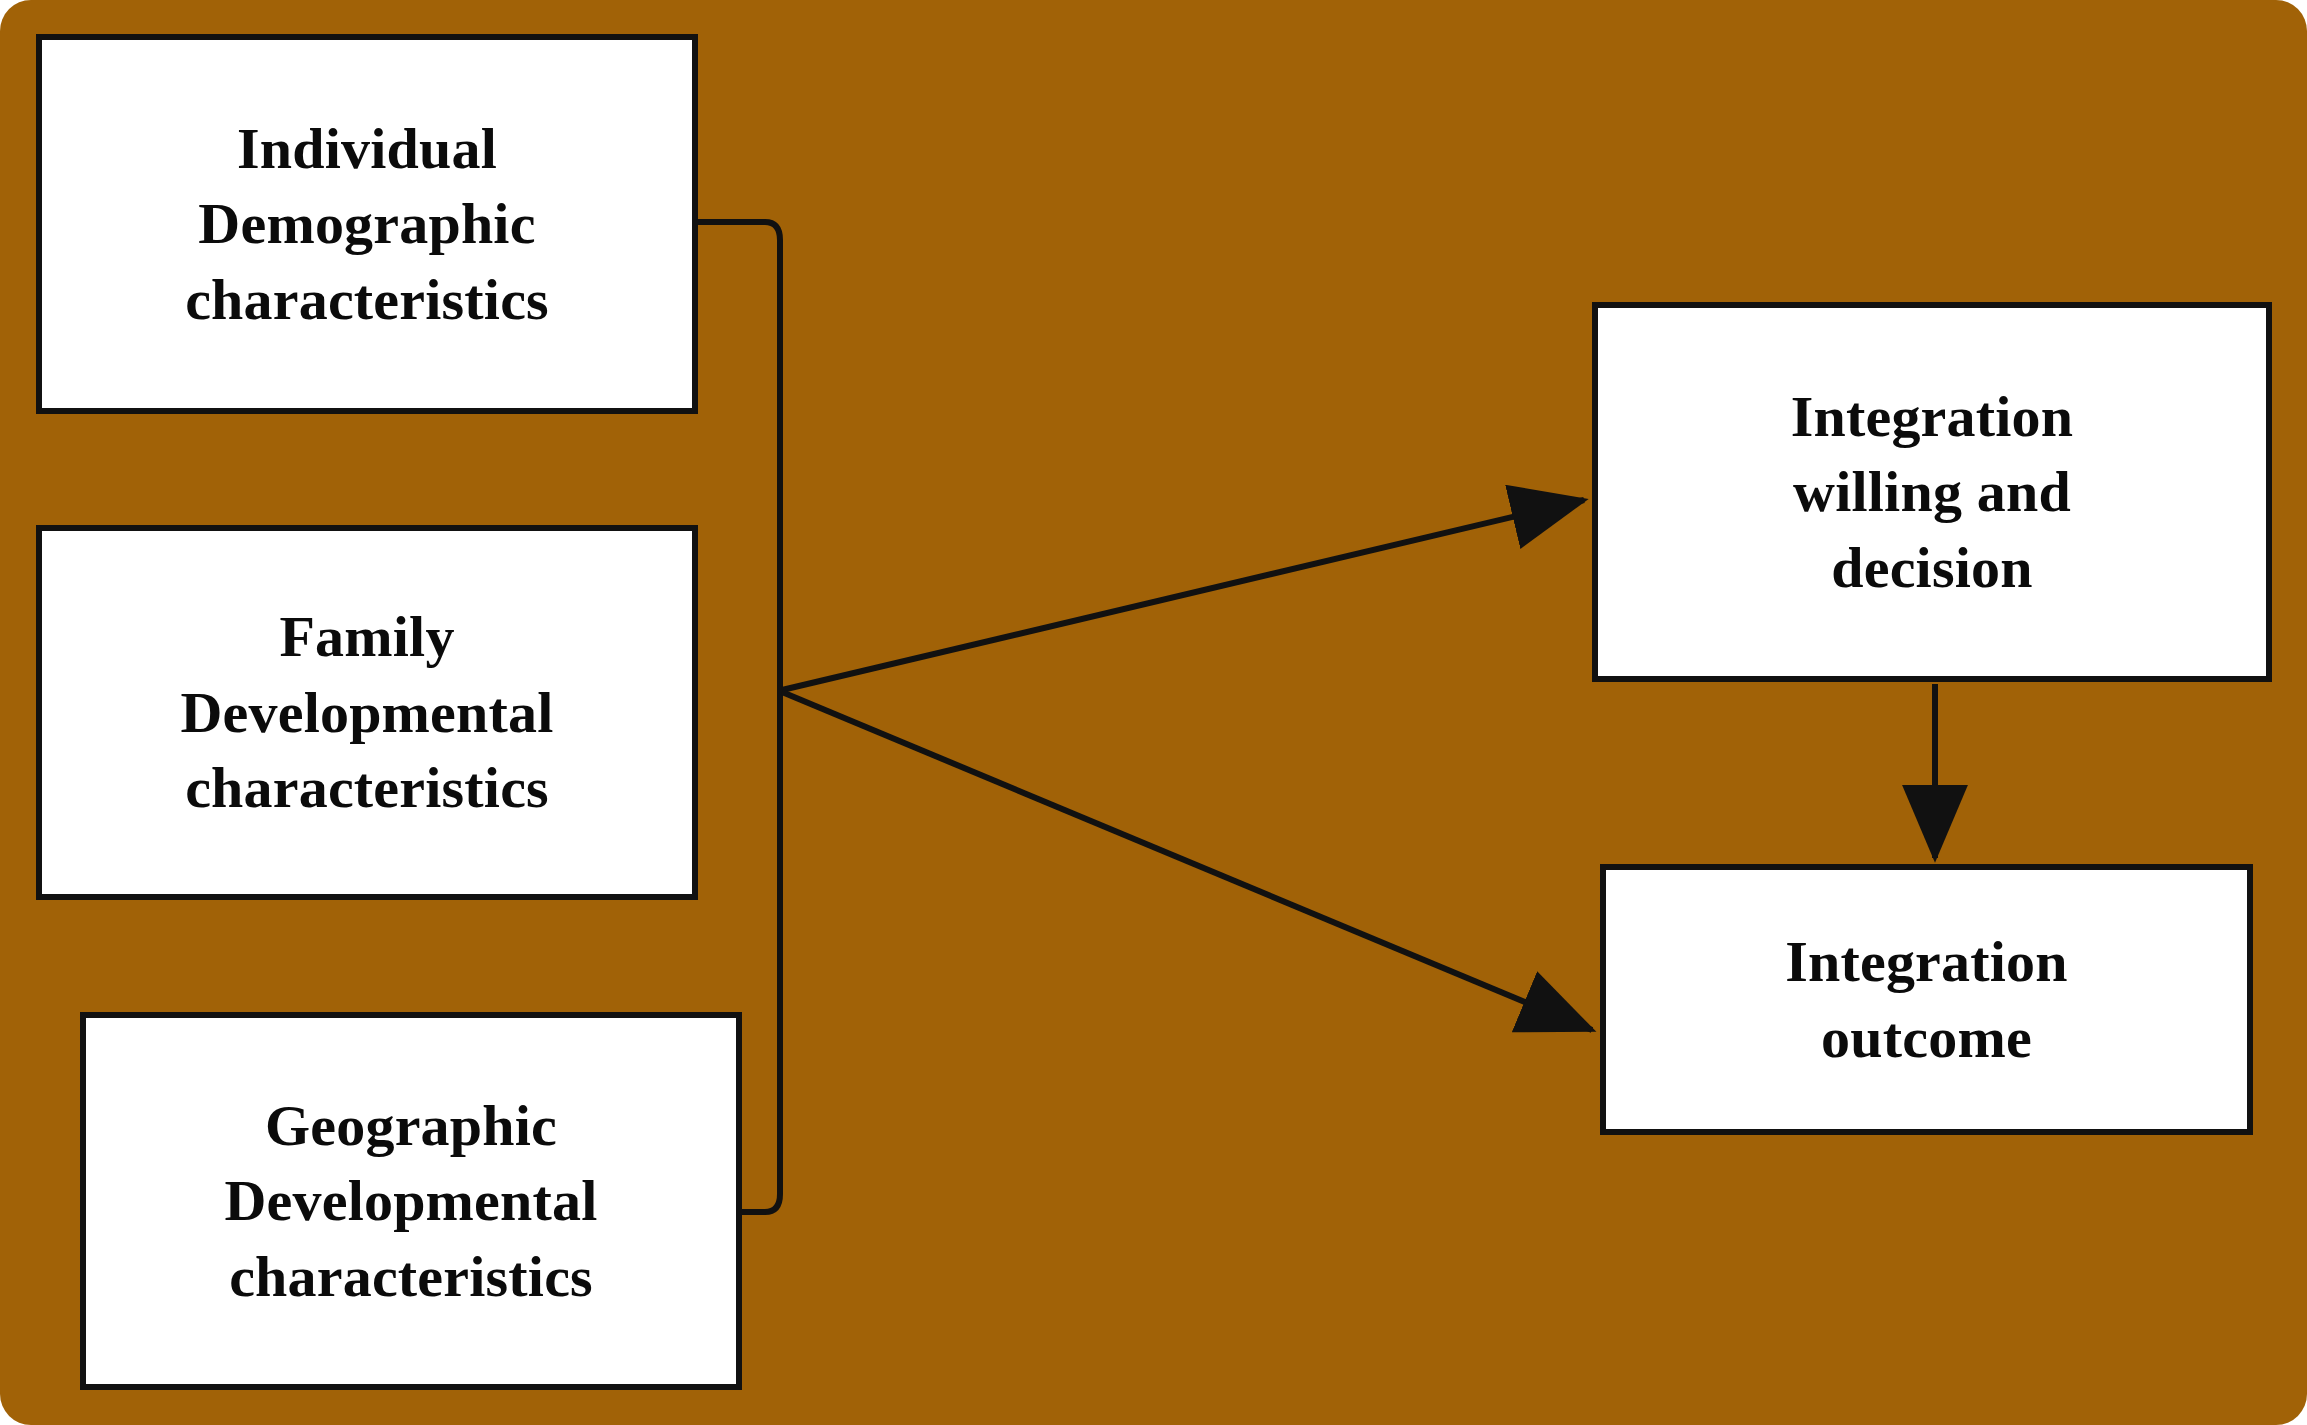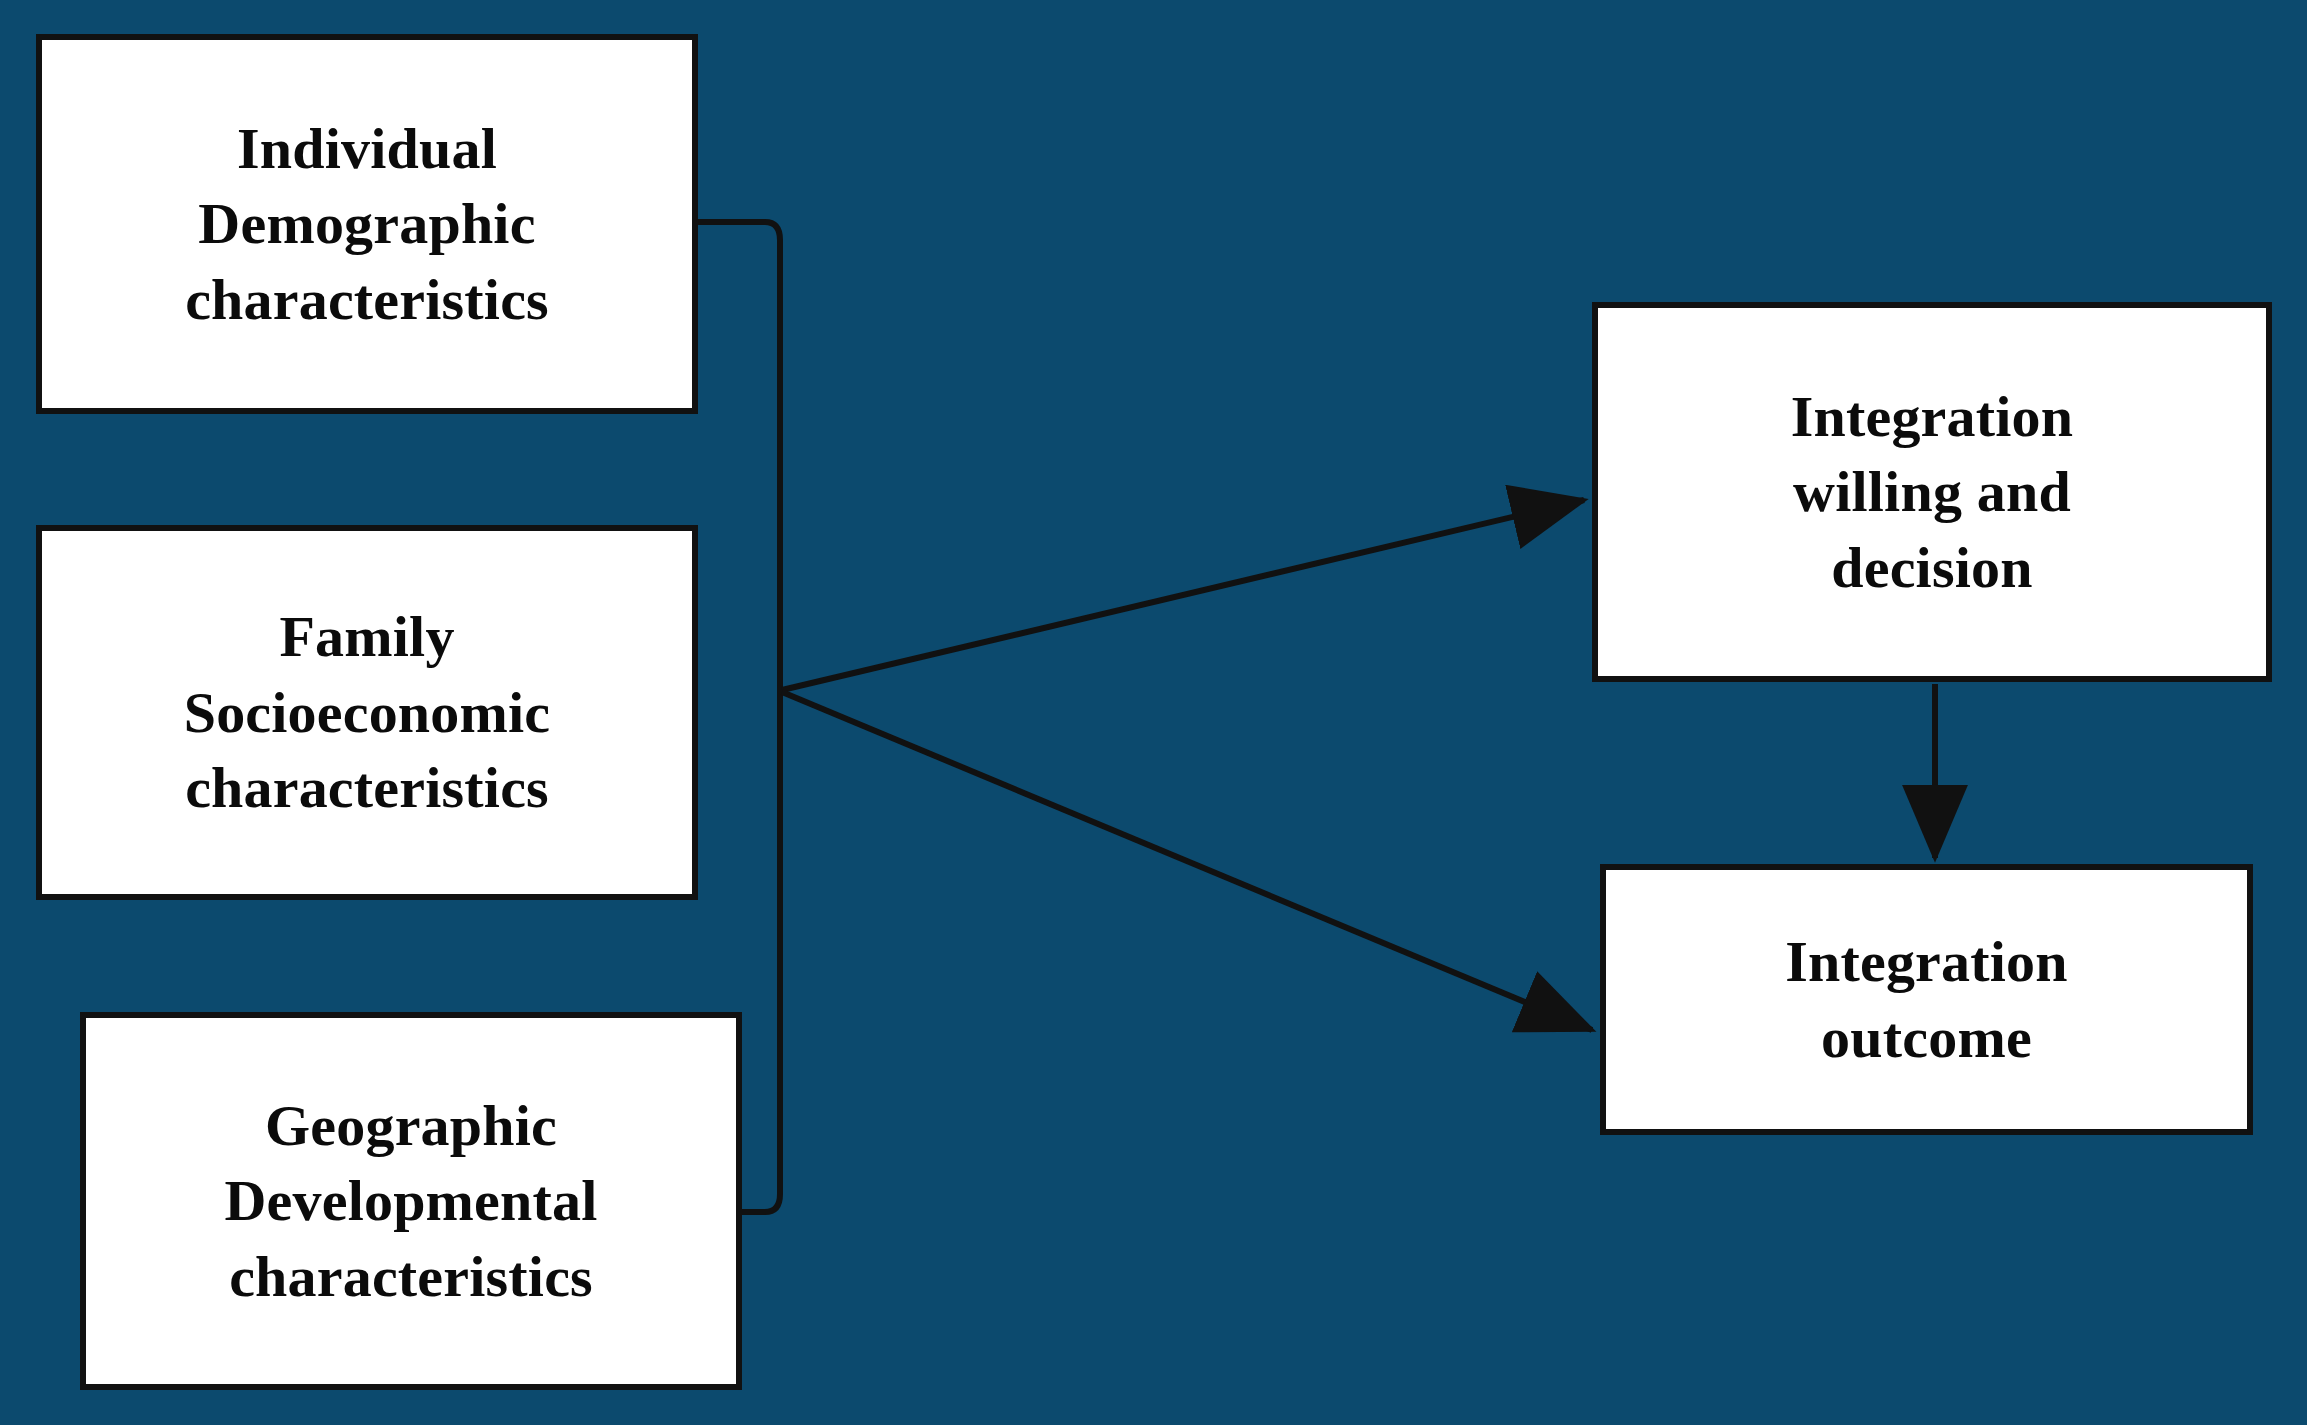--- a/index.html
+++ b/index.html
@@ -5,23 +5,24 @@
 <style>
   html, body {
     margin: 0;
     padding: 0;
     background: #ffffff;
   }
   #canvas {
     position: relative;
     width: 2307px;
     height: 1425px;
-    background: #0c4a6e;
+    background: #a16207;
     overflow: hidden;
     font-family: "Liberation Serif", "DejaVu Serif", serif;
+    border-radius: 31px;
   }
   #edge-layer {
     position: absolute;
     left: 0;
     top: 0;
     width: 2307px;
     height: 1425px;
     pointer-events: none;
   }
   .node {
@@ -82,21 +83,21 @@
   </svg>
 
   <div class="node" id="node-individual">
     <span class="node-label">Individual
 Demographic
 characteristics</span>
   </div>
 
   <div class="node" id="node-family">
     <span class="node-label">Family
-Socioeconomic
+Developmental
 characteristics</span>
   </div>
 
   <div class="node" id="node-geographic">
     <span class="node-label">Geographic
 Developmental
 characteristics</span>
   </div>
 
   <div class="node" id="node-willing">

